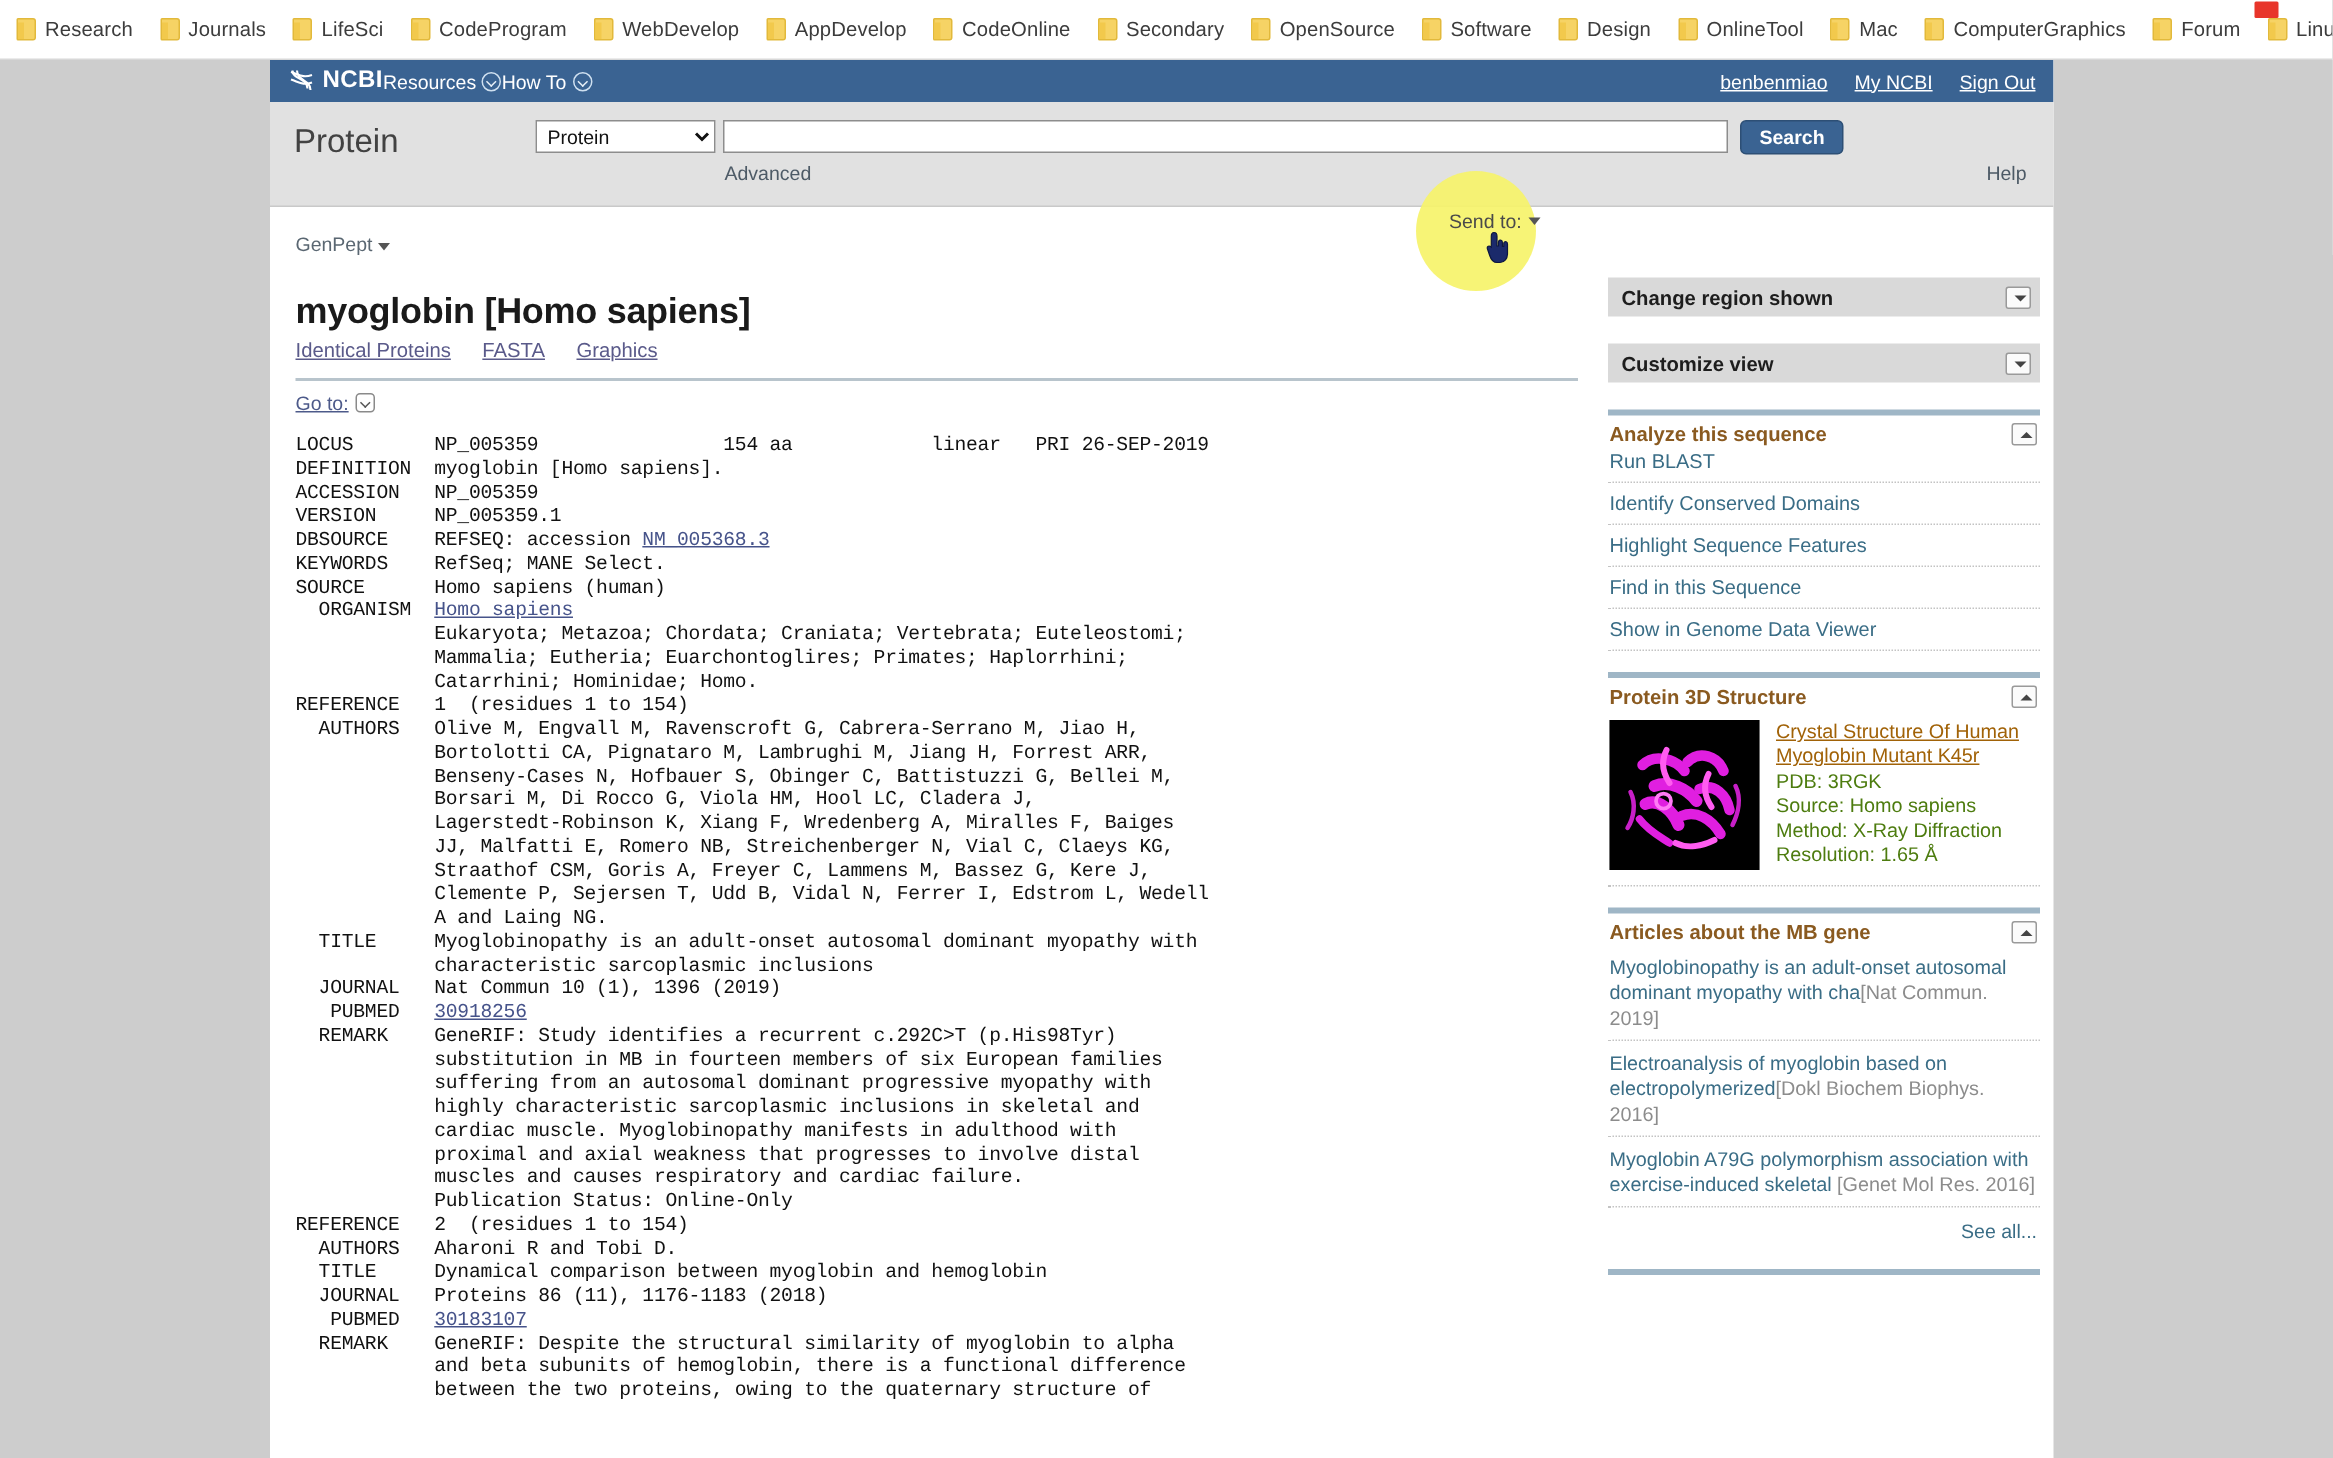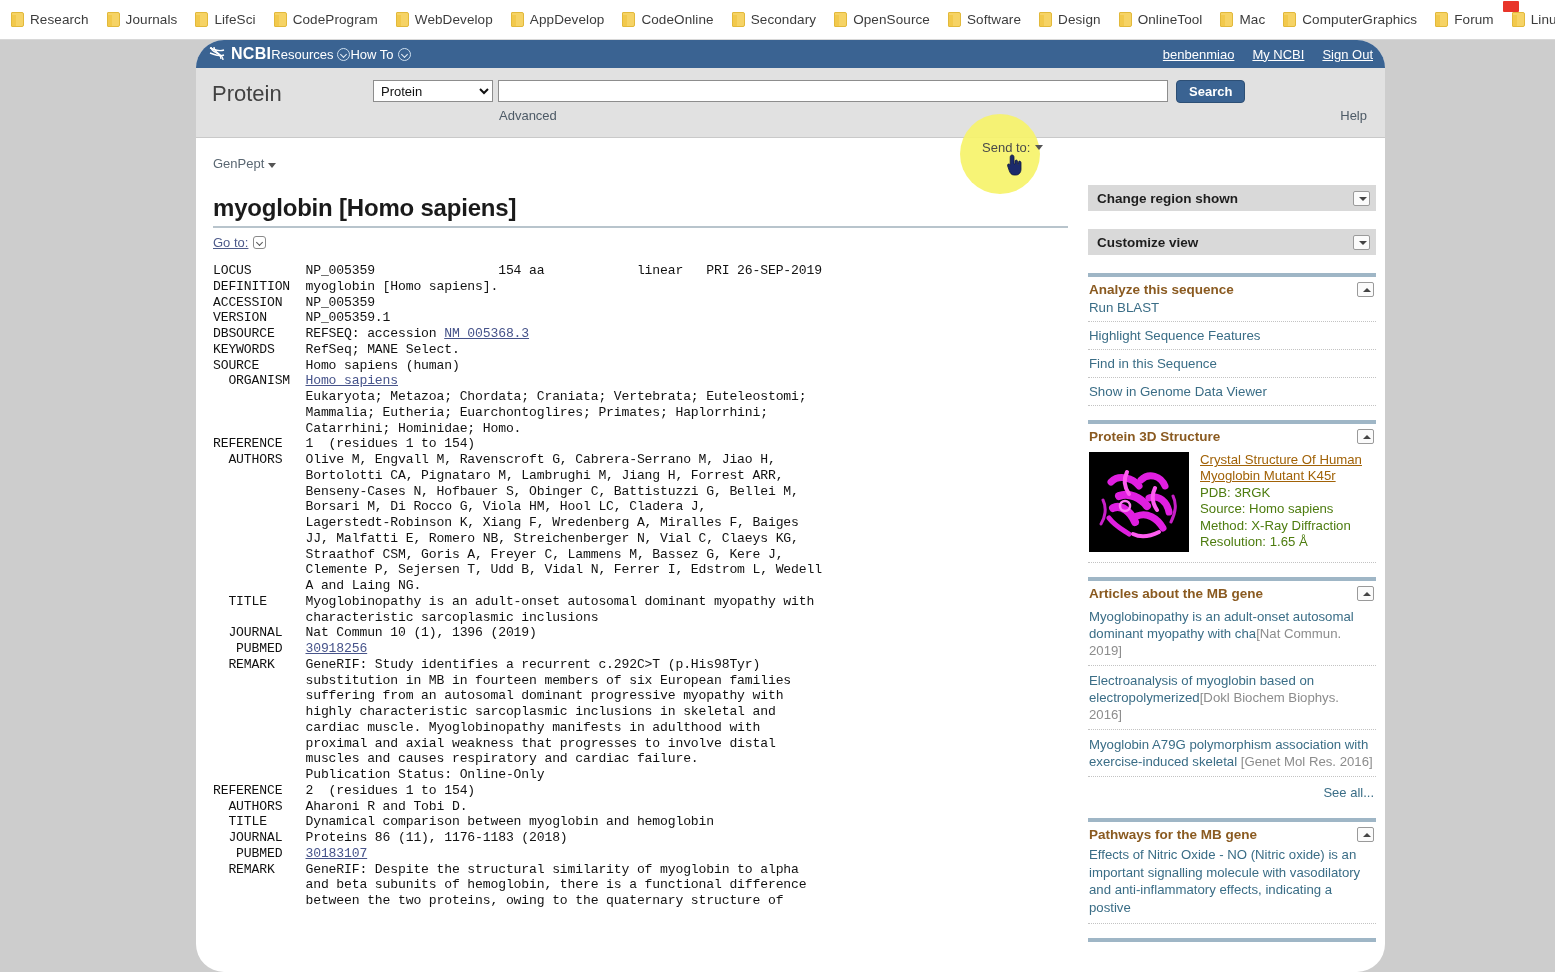--- a/index.html
+++ b/index.html
@@ -60,26 +60,25 @@
 
   
   #page {
     position: relative;
     width: 1555px;
     height: 932px;
     background: #cdcdcd;
   }
   #content-frame {
     position: absolute;
-    left: 196px; top: 0;
+    left: 180px; top: 0;
     width: 1189px;
     height: 932px;
     background: #ffffff;
     overflow: hidden;
-    border-radius: 28px;
   }
 
   
   #ncbi-bar {
     height: 28px;
     background: #3a6392;
     display: flex;
     align-items: center;
     padding: 0 10px 0 12px;
     position: relative;
@@ -517,20 +516,25 @@
         <div id="sendto-label">
           <span>Send to:</span>
           <span class="caret-down"></span>
         </div>
         <svg id="cursor-hand" viewBox="0 0 18 22">
           <path d="M6 1 C7.5 1 8 2 8 3.5 L8 10 L9 10 L9 7.5 C9 6.3 10 5.8 10.8 6.2 C11.5 6.5 11.6 7 11.6 7.8 L11.6 10.2 L12.5 10.2 L12.5 8.3 C12.5 7.3 13.4 6.9 14.1 7.2 C14.8 7.5 15 8.1 15 8.8 L15 15 C15 18.5 13 21 10 21 L8 21 C5.5 21 4 19 3.2 16.5 L1.6 11.8 C1.2 10.6 2.3 9.6 3.3 10.2 L4.2 10.8 L4.2 3.5 C4.2 2 4.8 1 6 1 Z" fill="#1b2a6b" stroke="#0d1640" stroke-width="0.8"></path>
         </svg>
       </div>
 
       <h1 id="record-title">myoglobin [Homo sapiens]</h1>
+      <div id="title-links">
+        <a href="#">Identical Proteins</a>
+        <a href="#">FASTA</a>
+        <a href="#">Graphics</a>
+      </div>
       <div id="title-rule"></div>
       <div id="goto-row">
         <a href="#">Go to:</a>
         <span class="chev-circle-dark"></span>
       </div>
 
       <pre id="genpept-record"><span>LOCUS       NP_005359                154 aa            linear   PRI 26-SEP-2019
 DEFINITION  myoglobin [Homo sapiens].
 ACCESSION   NP_005359
 VERSION     NP_005359.1
@@ -587,20 +591,21 @@
       </div>
 
       <div class="panel">
         <div class="panel-top-rule"></div>
         <div class="panel-head">
           <span class="panel-title">Analyze this sequence</span>
           <span class="sq-btn up"></span>
         </div>
         <div class="panel-link-list">
           <a class="panel-link" href="#">Run BLAST</a>
+          <a class="panel-link" href="#">Identify Conserved Domains</a>
           <a class="panel-link" href="#">Highlight Sequence Features</a>
           <a class="panel-link" href="#">Find in this Sequence</a>
           <a class="panel-link" href="#">Show in Genome Data Viewer</a>
         </div>
       </div>
 
       <div class="panel">
         <div class="panel-top-rule"></div>
         <div class="panel-head">
           <span class="panel-title">Protein 3D Structure</span>
@@ -642,28 +647,20 @@
         <div class="panel-head">
           <span class="panel-title">Articles about the MB gene</span>
           <span class="sq-btn up"></span>
         </div>
         <div class="article-item"><span>Myoglobinopathy is an adult-onset autosomal dominant myopathy with cha</span><span class="article-journal">[Nat Commun. 2019]</span></div>
         <div class="article-item"><span>Electroanalysis of myoglobin based on electropolymerized</span><span class="article-journal">[Dokl Biochem Biophys. 2016]</span></div>
         <div class="article-item"><span>Myoglobin A79G polymorphism association with exercise-induced skeletal </span><span class="article-journal">[Genet Mol Res. 2016]</span></div>
         <a id="see-all" href="#">See all...</a>
       </div>
 
-      <div class="panel">
-        <div class="panel-top-rule"></div>
-        <div class="panel-head">
-          <span class="panel-title">Pathways for the MB gene</span>
-          <span class="sq-btn up"></span>
-        </div>
-        <div class="pathway-item">Effects of Nitric Oxide - NO (Nitric oxide) is an important signalling molecule with vasodilatory and anti-inflammatory effects, indicating a postive</div>
-      </div>
 
       <div class="panel-top-rule"></div>
 
     </div>
   </div>
 
 </div>
 </div>
 
 </body></html>

